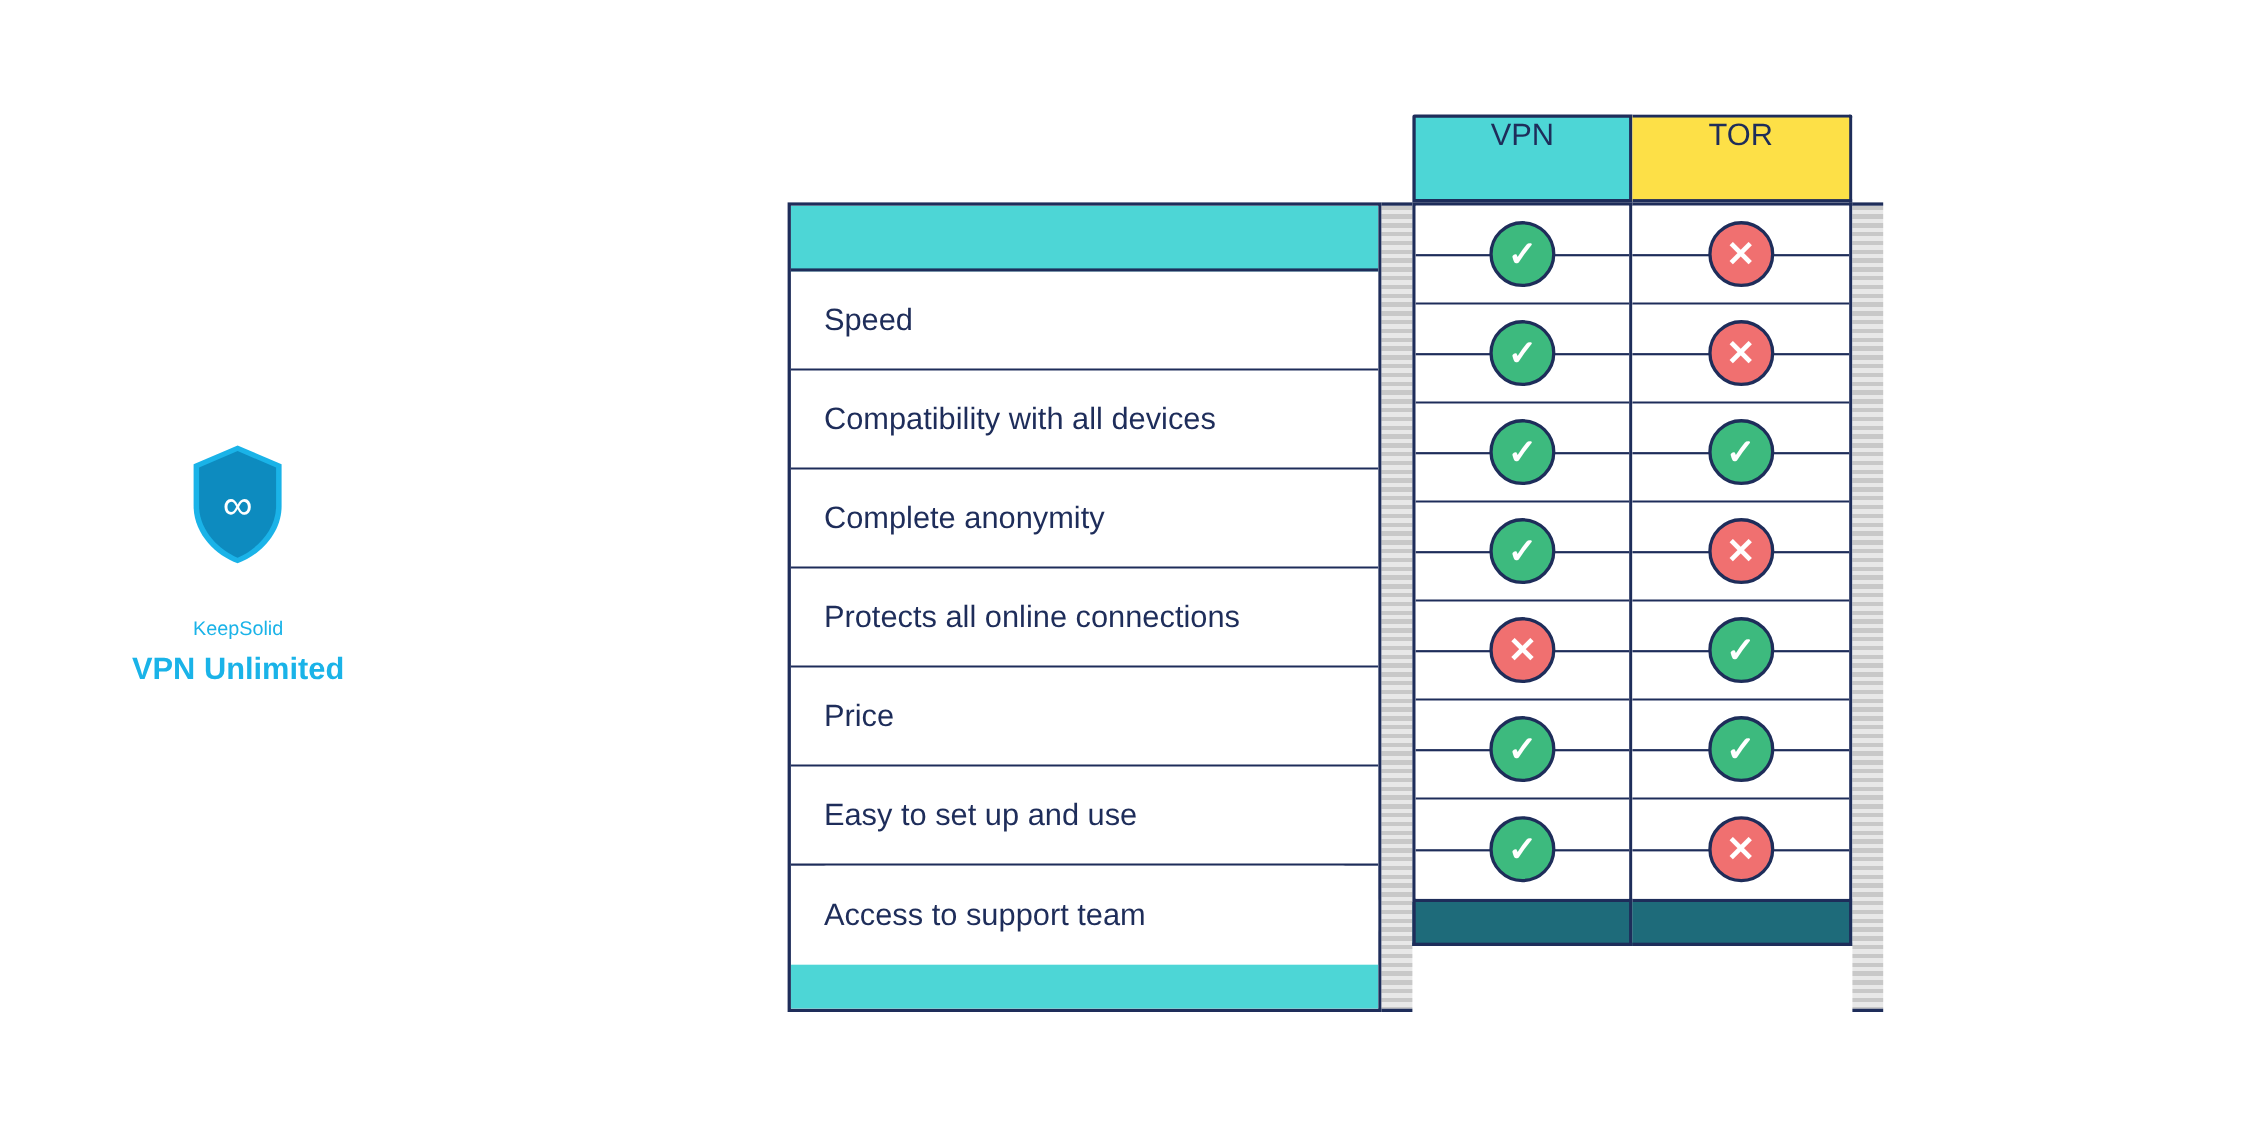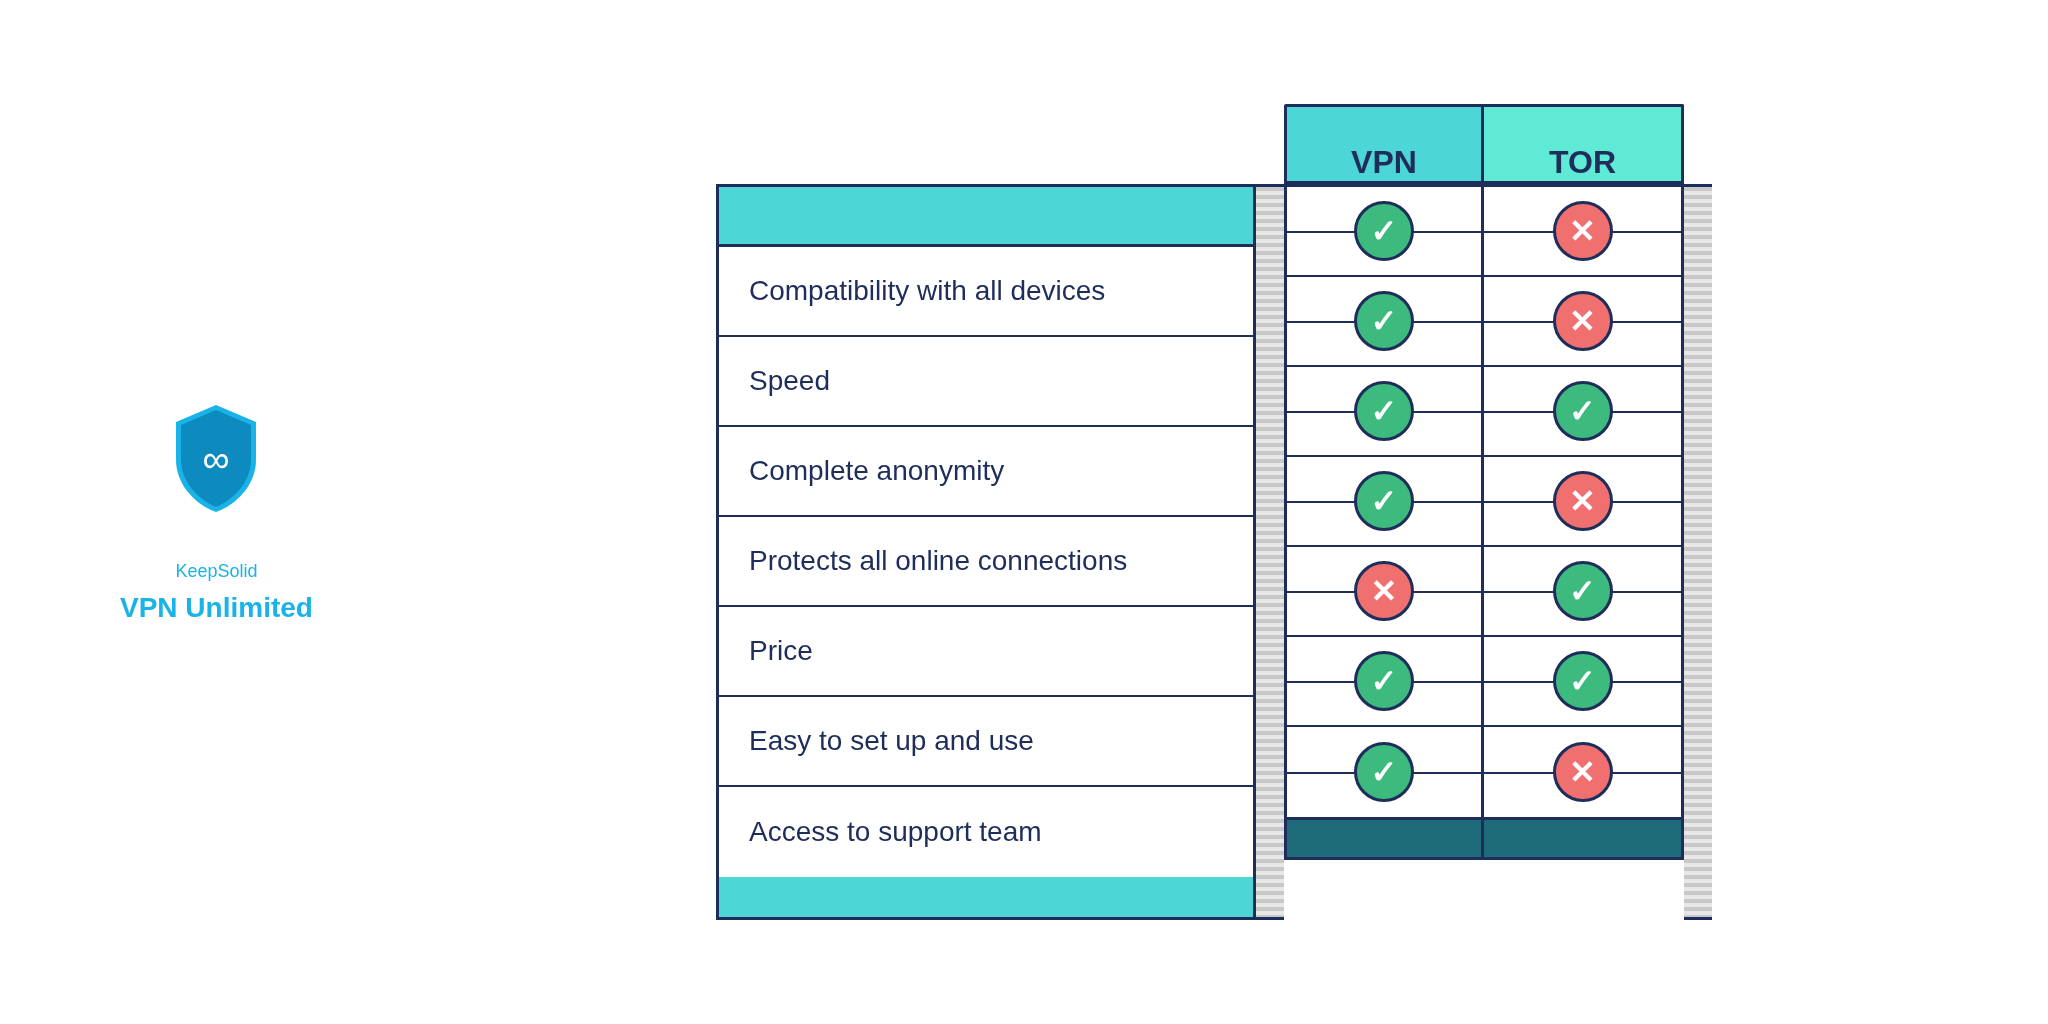--- a/index.html
+++ b/index.html
@@ -105,38 +105,38 @@
         #e8e8e8 8px
       );
       align-self: stretch;
       border-top: 3px solid #1e2d5a;
       border-bottom: 3px solid #1e2d5a;
     }
 
     .check-col-header {
       height: 80px;
       display: flex;
-      align-items: flex-end;
-      justify-content: center;
-      font-size: 32px;
-      font-weight: 700;
+      align-items: flex-start;
+      justify-content: center;
+      font-size: 28px;
+      font-weight: 400;
       color: #1e2d5a;
       border-bottom: 3px solid #1e2d5a;
       border-left: 3px solid #1e2d5a;
       border-right: 3px solid #1e2d5a;
       border-top: 3px solid #1e2d5a;
     }
 
     .vpn-header {
       background: #4dd6d6;
       border-top-left-radius: 2px;
     }
 
     .tor-header {
-      background: #5eead4;
+      background: #fde047;
       border-top-right-radius: 2px;
     }
 
     .check-cells {
       border-left: 3px solid #1e2d5a;
       border-right: 3px solid #1e2d5a;
       border-bottom: 3px solid #1e2d5a;
     }
 
     .check-cell {
@@ -268,24 +268,24 @@
       </div>
       <div class="header-sep"></div>
     </div>
 
     <div class="table-body-row">
 
       <div class="features-col">
         <div class="features-header"></div>
         <div id="feature-rows">
             <div class="feature-cell">
+              <span class="feature-text">Speed</span>
+            </div>
+            <div class="feature-cell">
               <span class="feature-text">Compatibility with all devices</span>
-            </div>
-            <div class="feature-cell">
-              <span class="feature-text">Speed</span>
             </div>
             <div class="feature-cell">
               <span class="feature-text">Complete anonymity</span>
             </div>
             <div class="feature-cell">
               <span class="feature-text">Protects all online connections</span>
             </div>
             <div class="feature-cell">
               <span class="feature-text">Price</span>
             </div>

